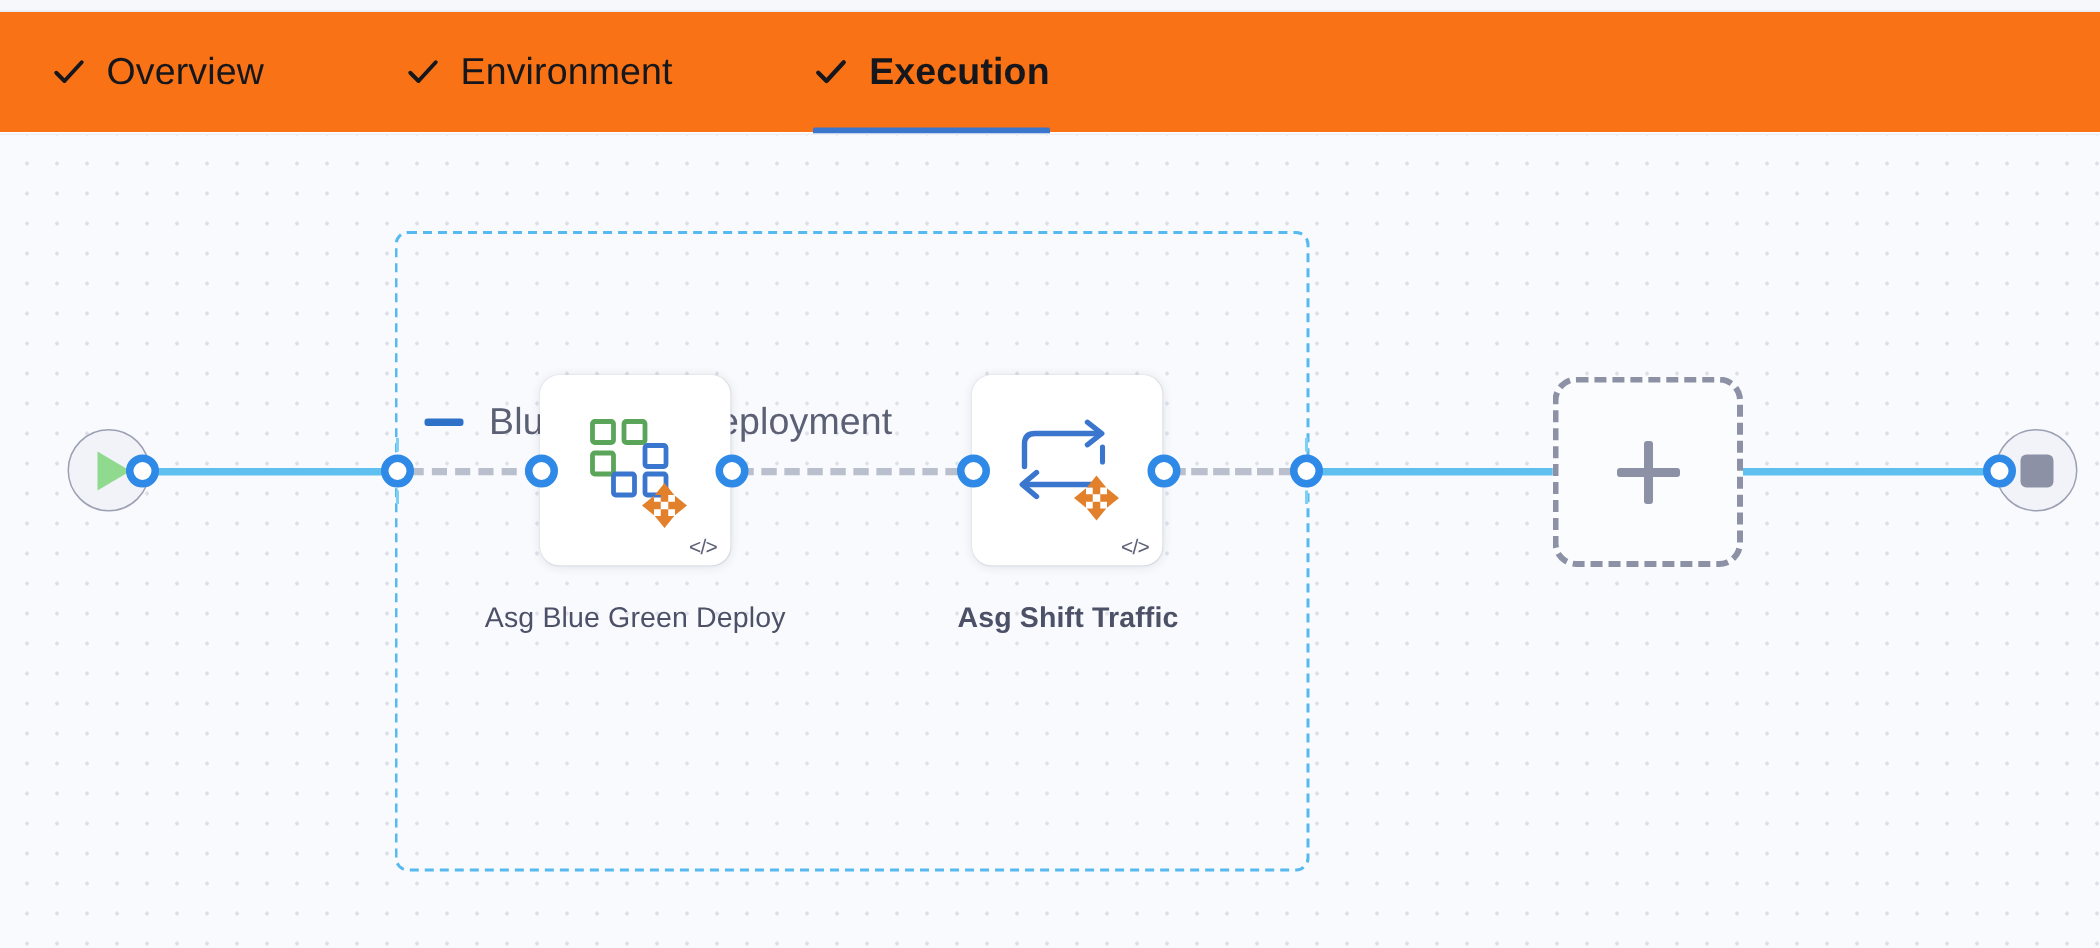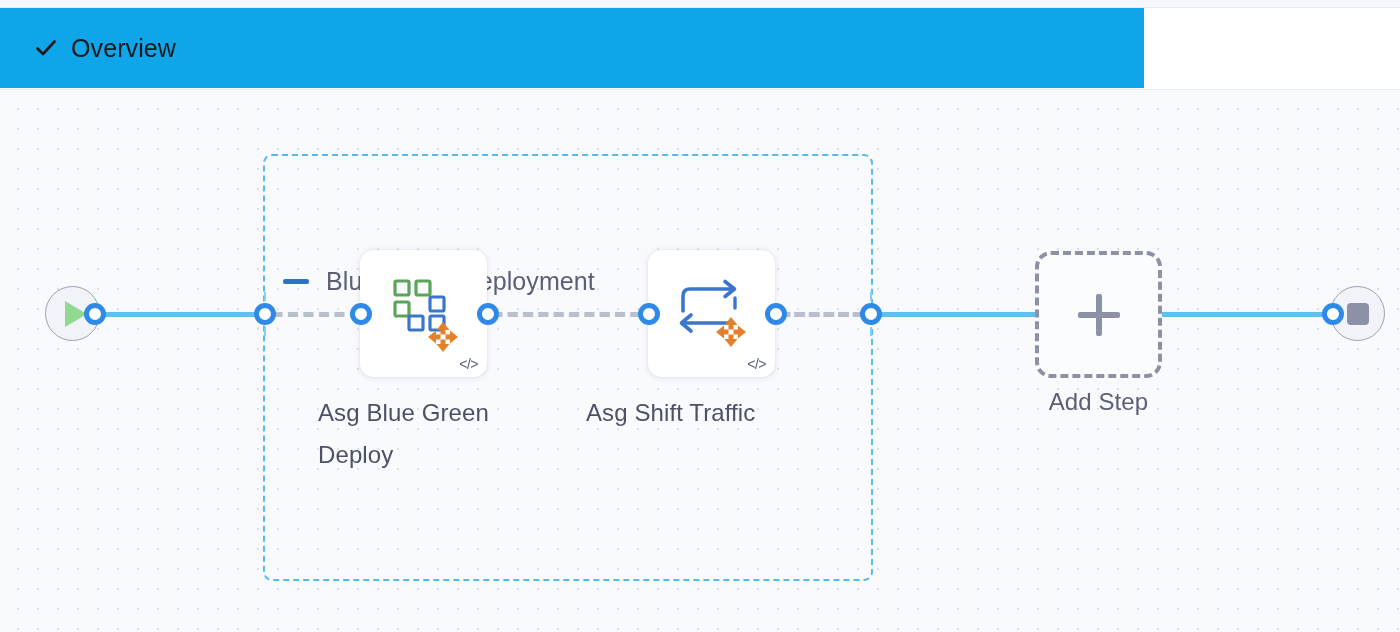--- a/index.html
+++ b/index.html
@@ -25,22 +25,22 @@
     left: 0; top: 0;
     width: 1400px; height: 8px;
     background: #f6f8fc;
     border-bottom: 1px solid #e8ebf0;
   }
 
   
   .tabbar {
     position: absolute;
     left: 0; top: 8px;
-    width: 1144px; height: 80px;
-    background: #0ea5e9;
+    width: 1400px; height: 80px;
+    background: #f97316;
     display: flex;
     align-items: center;
     padding-left: 34px;
   }
 
   .tab {
     display: flex;
     align-items: center;
     gap: 13px;
     height: 80px;
@@ -212,22 +212,22 @@
     right: 9px; bottom: 6px;
     font-size: 14px;
     color: #5b6075;
     font-family: "Liberation Sans", sans-serif;
     letter-spacing: -0.5px;
     line-height: 1;
   }
 
   .node-label {
     position: absolute;
-    text-align: left;
-    font-size: 24px;
+    text-align: center;
+    font-size: 19px;
     line-height: 42px;
     color: #4c5168;
     letter-spacing: 0.1px;
   }
 
   
   .add-step {
     position: absolute;
     left: 1035px; top: 250px;
     width: 127px; height: 127px;
@@ -271,21 +271,38 @@
     <div class="tab">
       <span class="check">
         <svg viewBox="0 0 24 24" fill="none">
             <path d="M3.5 12.5 L9 18 L20.5 5.5" stroke="#15171c" stroke-width="2.6" stroke-linecap="round" stroke-linejoin="round"></path>
           </svg>
       </span>
       <span class="tab-label">Overview</span>
     </div>
 
 
-
+    <div class="tab">
+      <span class="check">
+        <svg viewBox="0 0 24 24" fill="none">
+            <path d="M3.5 12.5 L9 18 L20.5 5.5" stroke="#15171c" stroke-width="2.6" stroke-linecap="round" stroke-linejoin="round"></path>
+          </svg>
+      </span>
+      <span class="tab-label">Environment</span>
+    </div>
+
+    <div class="tab active">
+      <span class="check">
+        <svg viewBox="0 0 24 24" fill="none">
+            <path d="M3.5 12.5 L9 18 L20.5 5.5" stroke="#15171c" stroke-width="2.9" stroke-linecap="round" stroke-linejoin="round"></path>
+          </svg>
+      </span>
+      <span class="tab-label">Execution</span>
+      <span class="tab-underline"></span>
+    </div>
 
 
   </div>
 
   <div class="canvas">
 
     <div class="group-box"></div>
 
     <div class="group-header">
       <span class="group-collapse"></span>
@@ -360,23 +377,22 @@
           <g transform="translate(47,46)" fill="#e3802b">
             <path d="M15 0 L21.5 8 L17.5 8 L17.5 12.5 L12.5 12.5 L12.5 8 L8.5 8 Z"></path>
             <path d="M15 30 L8.5 22 L12.5 22 L12.5 17.5 L17.5 17.5 L17.5 22 L21.5 22 Z"></path>
             <path d="M0 15 L8 8.5 L8 12.5 L12.5 12.5 L12.5 17.5 L8 17.5 L8 21.5 Z"></path>
             <path d="M30 15 L22 21.5 L22 17.5 L17.5 17.5 L17.5 12.5 L22 12.5 L22 8.5 Z"></path>
           </g>
         </svg>
       </span>
       <span class="code-badge">&lt;/&gt;</span>
     </div>
-    <div class="node-label" style="left:586px; top:302px; width:252px;">Asg Shift Traffic</div>
+    <div class="node-label" style="left:586px; top:302px; width:252px;font-weight:bold;">Asg Shift Traffic</div>
 
     <div class="add-step" style="left:1035px; top:161px;">
       <span class="plus-h"></span>
       <span class="plus-v"></span>
     </div>
-    <div class="add-step-label" style="left:975px; top:298px;">Add Step</div>
 
   </div>
 
 </div>
 
 </body></html>

